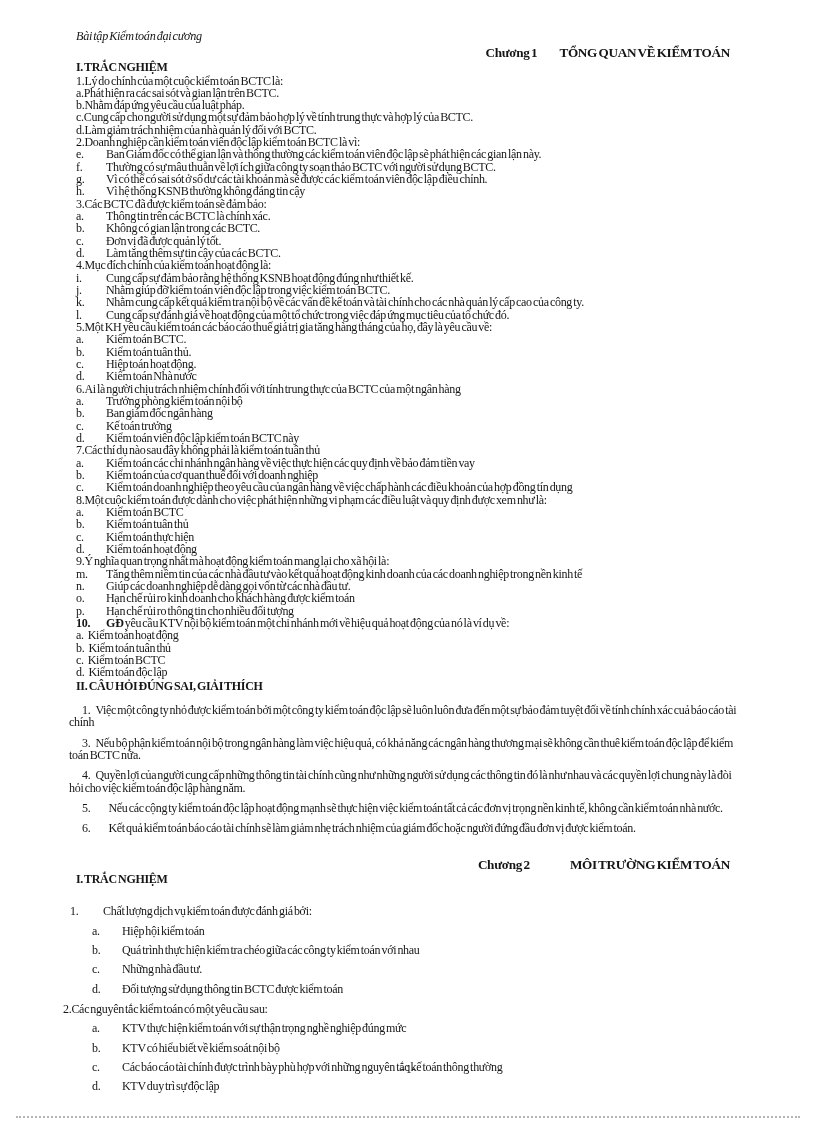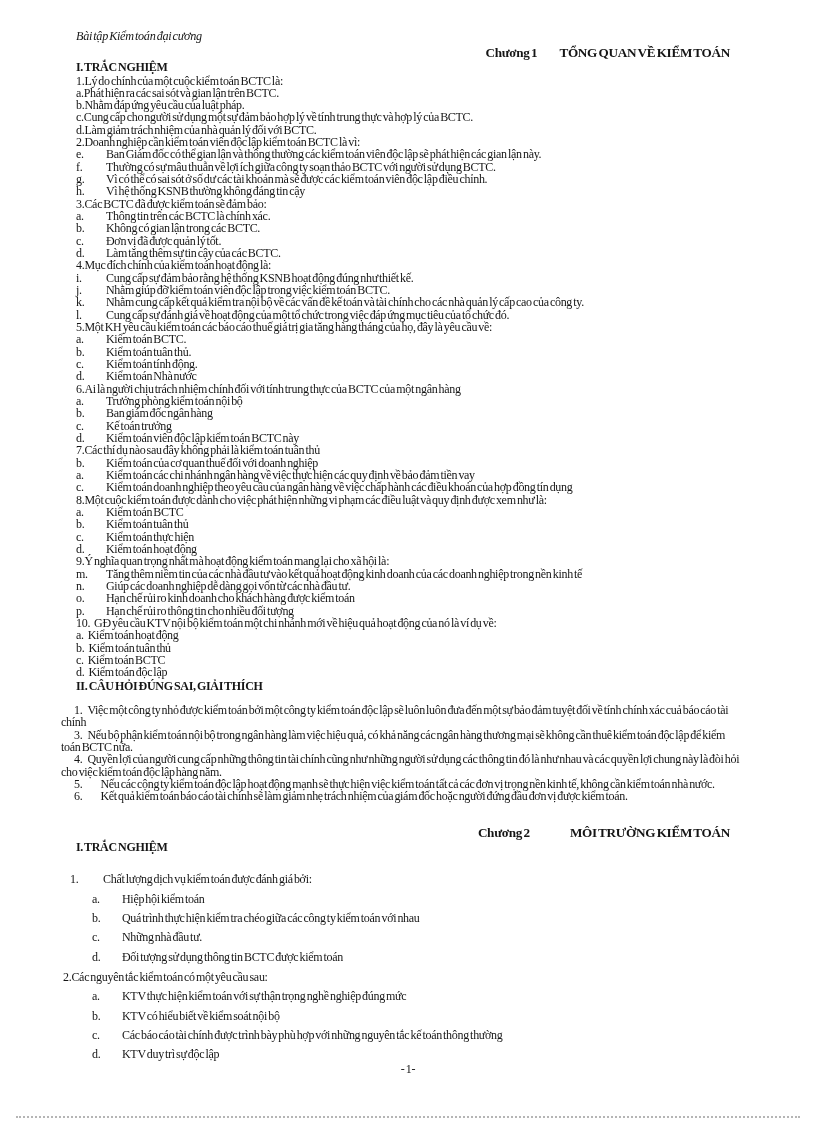--- a/index.html
+++ b/index.html
@@ -10,29 +10,29 @@
     font-size:12px;letter-spacing:-0.3px;word-spacing:-1.5px;
   }
   .page{position:absolute;inset:0;padding:30px 86px 0 76px;box-sizing:border-box}
   .doc-header{margin:0;font-style:italic;font-size:12.2px;line-height:13px}
   .ch-heading{margin:2px 0 0;text-align:right;font-weight:bold;font-size:13.2px;line-height:15px;white-space:nowrap}
   .ch-heading.ch2-head{margin-top:22px}
   .hgap1{display:inline-block;width:22px}
   .hgap2{display:inline-block;width:40px}
   .sec-heading{margin:1px 0 0;font-weight:bold;font-size:12px;line-height:13.5px}
   .qwrap p{margin:0;line-height:12.33px;white-space:nowrap}
-  .b{font-weight:normal}
-  .lead{margin-left:4px}
+  .b{font-weight:bold}
+  .lead{margin-left:16px}
   .opt-inline{margin-left:27px}
   .opt-tab{margin-left:20px}
   .opt-tab .olabel{display:inline-block;width:30px}
   .opt-deep{margin-left:52px}
   .opt-deep .olabel{margin-right:4px}
   .stmts{margin:11px 0 0 -15px;width:684px}
-  .stmts .stmt{margin:0;line-height:12.35px;text-indent:13px;white-space:normal}
+  .stmts .stmt{margin:8px;line-height:12.35px;text-indent:13px;white-space:normal}
   .snum{margin-right:5px}
   .tabbed .snum{margin-right:18px}
   .ch2-block{margin-left:-13px}
   .ch2-block p{margin:7px 0 0;line-height:12.33px;white-space:nowrap}
   .ch2-block p.qline{margin-top:8px}
   .ch2-block p.qline:first-child{margin-top:19px}
   .ch2-block .qline .qnum-tab{display:inline-block;margin-left:7px;width:33px}
   .ch2-block .opt-tab{margin-left:29px}
   .ch2-block .opt-tab .olabel{display:inline-block;width:30px}
   .footer{position:absolute;top:1062px;left:0;right:0;text-align:center;margin:0;font-size:12px}
@@ -67,30 +67,30 @@
         <p class="opt opt-tab"><span class="olabel">c.</span><span class="otext">Đơn vị đã được quản lý tốt.</span></p>
         <p class="opt opt-tab"><span class="olabel">d.</span><span class="otext">Làm tăng thêm sự tin cậy của các BCTC.</span></p>
         <p class="qline"><span class="qnum">4.</span><span class="qtext">Mục đích chính của kiểm toán hoạt động là:</span></p>
         <p class="opt opt-tab"><span class="olabel">i.</span><span class="otext">Cung cấp sự đảm bảo rằng hệ thống KSNB hoạt động đúng như thiết kế.</span></p>
         <p class="opt opt-tab"><span class="olabel">j.</span><span class="otext">Nhằm giúp đỡ kiểm toán viên độc lập trong việc kiểm toán BCTC.</span></p>
         <p class="opt opt-tab"><span class="olabel">k.</span><span class="otext">Nhằm cung cấp kết quả kiểm tra nội bộ về các vấn đề kế toán và tài chính cho các nhà quản lý cấp cao của công ty.</span></p>
         <p class="opt opt-tab"><span class="olabel">l.</span><span class="otext">Cung cấp sự đánh giá về hoạt động của một tổ chức trong việc đáp ứng mục tiêu của tổ chức đó.</span></p>
         <p class="qline"><span class="qnum">5.</span><span class="qtext">Một KH yêu cầu kiểm toán các báo cáo thuế giá trị gia tăng hàng tháng của họ, đây là yêu cầu về:</span></p>
         <p class="opt opt-tab"><span class="olabel">a.</span><span class="otext">Kiểm toán BCTC.</span></p>
         <p class="opt opt-tab"><span class="olabel">b.</span><span class="otext">Kiểm toán tuân thủ.</span></p>
-        <p class="opt opt-tab"><span class="olabel">c.</span><span class="otext">Kiểm toán tính động.</span></p>
+        <p class="opt opt-tab"><span class="olabel">c.</span><span class="otext">Hiệp toán hoạt động.</span></p>
         <p class="opt opt-tab"><span class="olabel">d.</span><span class="otext">Kiểm toán Nhà nước</span></p>
         <p class="qline"><span class="qnum">6.</span><span class="qtext">Ai là người chịu trách nhiệm chính đối với tính trung thực của BCTC của một ngân hàng</span></p>
         <p class="opt opt-tab"><span class="olabel">a.</span><span class="otext">Trưởng phòng kiểm toán nội bộ</span></p>
         <p class="opt opt-tab"><span class="olabel">b.</span><span class="otext">Ban giám đốc ngân hàng</span></p>
         <p class="opt opt-tab"><span class="olabel">c.</span><span class="otext">Kế toán trưởng</span></p>
         <p class="opt opt-tab"><span class="olabel">d.</span><span class="otext">Kiểm toán viên độc lập kiểm toán BCTC này</span></p>
         <p class="qline"><span class="qnum">7.</span><span class="qtext">Các thí dụ nào sau đây không phải là kiểm toán tuân thủ</span></p>
+        <p class="opt opt-tab"><span class="olabel">a.</span><span class="otext">Kiểm toán các chi nhánh ngân hàng về việc thực hiện các quy định về bảo đảm tiền vay</span></p>
         <p class="opt opt-tab"><span class="olabel">b.</span><span class="otext">Kiểm toán của cơ quan thuế đối với doanh nghiệp</span></p>
-        <p class="opt opt-tab"><span class="olabel">a.</span><span class="otext">Kiểm toán các chi nhánh ngân hàng về việc thực hiện các quy định về bảo đảm tiền vay</span></p>
         <p class="opt opt-tab"><span class="olabel">c.</span><span class="otext">Kiểm toán doanh nghiệp theo yêu cầu của ngân hàng về việc chấp hành các điều khoản của hợp đồng tín dụng</span></p>
         <p class="qline"><span class="qnum">8.</span><span class="qtext">Một cuộc kiểm toán được dành cho việc phát hiện những vi phạm các điều luật và quy định được xem như là:</span></p>
         <p class="opt opt-tab"><span class="olabel">a.</span><span class="otext">Kiểm toán BCTC</span></p>
         <p class="opt opt-tab"><span class="olabel">b.</span><span class="otext">Kiểm toán tuân thủ</span></p>
         <p class="opt opt-tab"><span class="olabel">c.</span><span class="otext">Kiểm toán thực hiện</span></p>
         <p class="opt opt-tab"><span class="olabel">d.</span><span class="otext">Kiểm toán hoạt động</span></p>
         <p class="qline"><span class="qnum">9.</span><span class="qtext">Ý nghĩa quan trọng nhất mà hoạt động kiểm toán mang lại cho xã hội là:</span></p>
         <p class="opt opt-tab"><span class="olabel">m.</span><span class="otext">Tăng thêm niềm tin của các nhà đầu tư vào kết quả hoạt động kinh doanh của các doanh nghiệp trong nền kinh tế</span></p>
         <p class="opt opt-tab"><span class="olabel">n.</span><span class="otext">Giúp các doanh nghiệp dễ dàng gọi vốn từ các nhà đầu tư.</span></p>
         <p class="opt opt-tab"><span class="olabel">o.</span><span class="otext">Hạn chế rủi ro kinh doanh cho khách hàng được kiểm toán</span></p>

